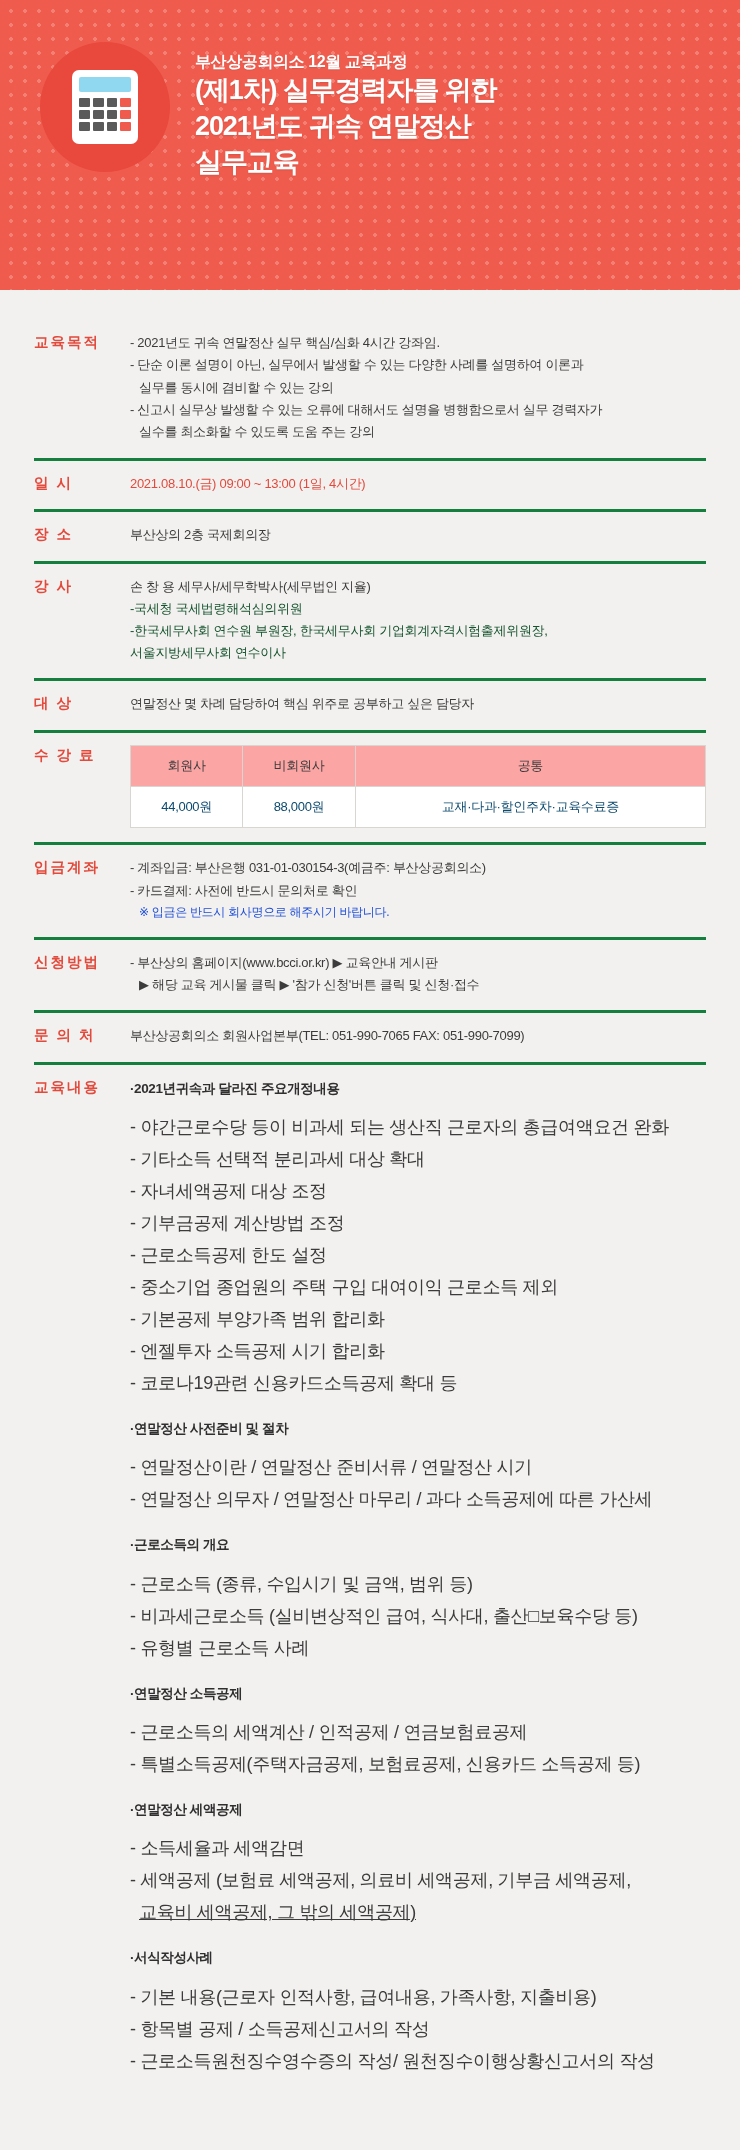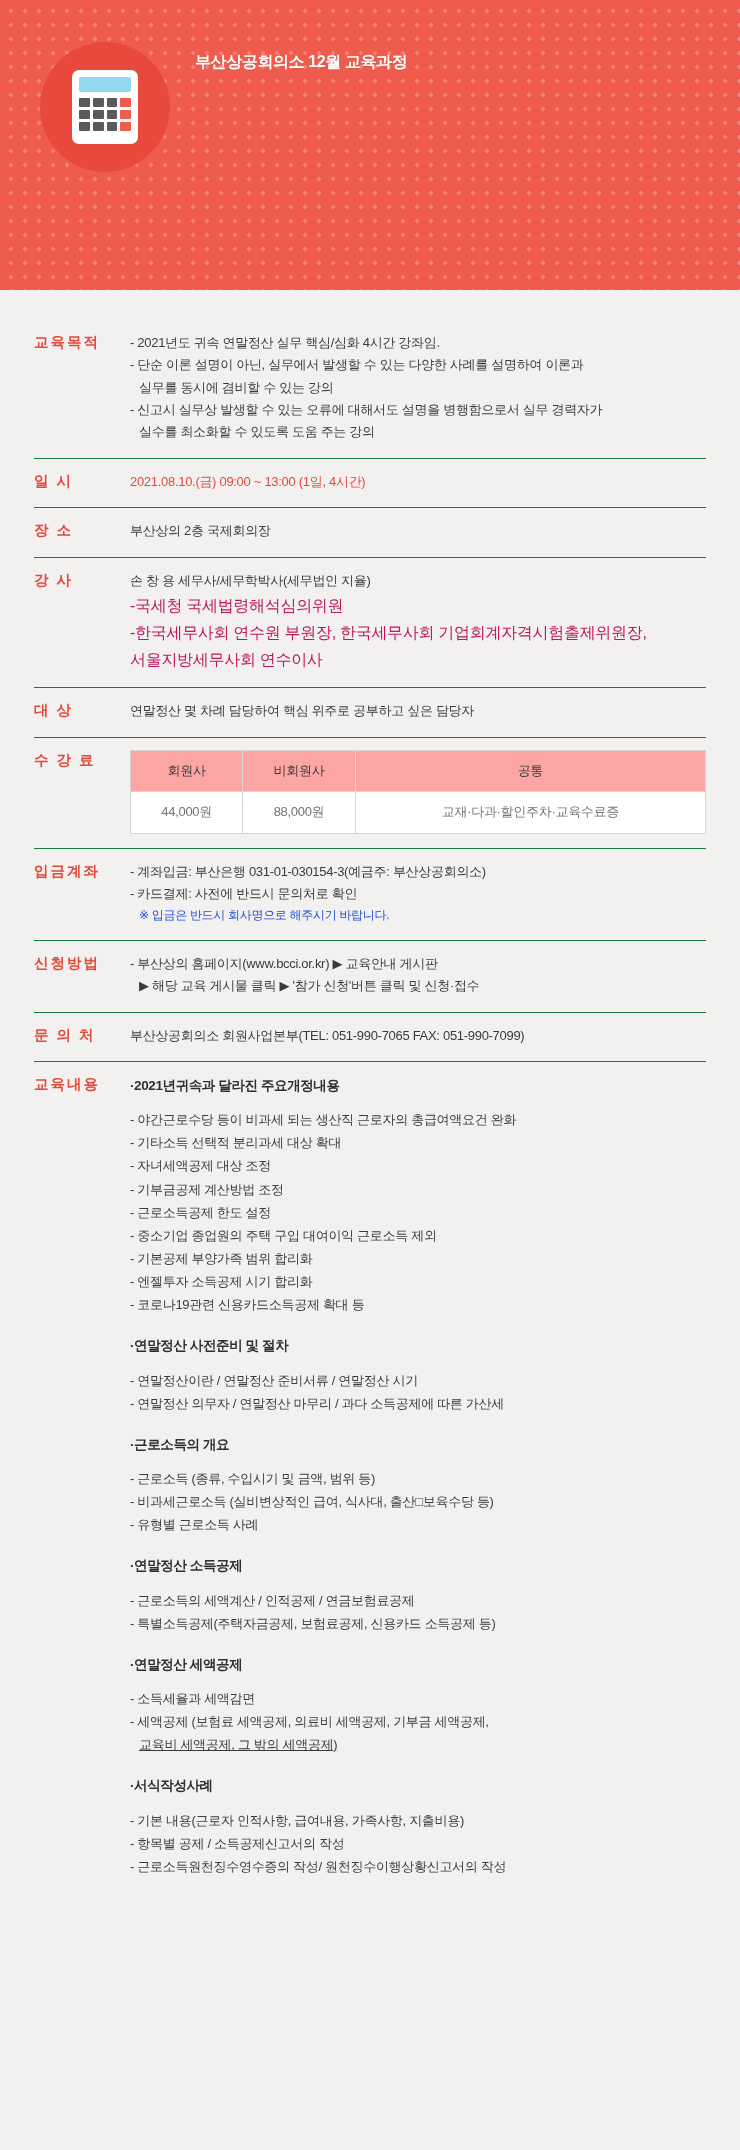--- a/index.html
+++ b/index.html
@@ -99,21 +99,21 @@
 
   
   .content {
     background: #f3f1ef;
     padding: 30px 34px 40px 34px;
   }
   .row {
     display: flex;
     align-items: flex-start;
     padding: 12px 0 14px 0;
-    border-bottom: 1px solid #15803d;
+    border-bottom: 3px solid #15803d;
   }
   .row:last-child { border-bottom: none; }
   .row.no-border { border-bottom: none; }
   .label {
     width: 96px;
     flex: 0 0 96px;
     color: #e24a3c;
     font-size: 14.5px;
     font-weight: bold;
     letter-spacing: 2px;
@@ -122,62 +122,62 @@
   }
   .value {
     flex: 1 1 auto;
     font-size: 13px;
     line-height: 1.72;
     color: #3b3b3b;
     letter-spacing: -0.3px;
   }
   .value.red { color: #e24a3c; }
   .value .sub {
-    font-size: 16px;
-    color: #be185d;
+    font-size: 13px;
+    color: #14532d;
     line-height: 1.7;
   }
   .value .note {
     color: #1d4ed8;
     font-size: 12px;
   }
   .value .indent { padding-left: 9px; display: block; }
 
   
   table.fee {
     width: 100%;
     border-collapse: collapse;
     background: #ffffff;
     font-size: 13px;
   }
   table.fee th, table.fee td {
     border: 1px solid #d9d5d1;
     text-align: center;
     padding: 9px 4px;
-    color: #737373;
+    color: #0c4a6e;
     font-weight: normal;
   }
   table.fee th {
     background: #fca5a5;
     font-weight: normal;
     color: #3b3b3b;
   }
   table.fee td { background: #ffffff; }
 
   
   .curri-head {
     font-size: 13.5px;
     font-weight: bold;
     color: #2f2f2f;
     margin: 18px 0 11px 0;
     letter-spacing: -0.4px;
   }
   .curri-head:first-child { margin-top: 0; }
   .curri-list {
-    font-size: 13px;
+    font-size: 18px;
     line-height: 1.78;
     color: #3b3b3b;
     letter-spacing: -0.3px;
   }
   .curri-list div.ind { padding-left: 9px; text-decoration: underline; }
 </style>
 </head>
 <body>
 
 <div class="page">
@@ -198,20 +198,25 @@
               <span class="accent"></span>
             <span></span>
               <span></span>
               <span></span>
               <span class="accent"></span>
           </div>
         </div>
       </div>
       <div class="header-text">
         <div class="kicker">부산상공회의소 12월 교육과정</div>
+        <div class="title">
+          <div>(제1차) 실무경력자를 위한</div>
+          <div>2021년도 귀속 연말정산</div>
+          <div>실무교육</div>
+        </div>
       </div>
     </div>
   </div>
 
   <div class="content">
 
     <div class="row">
       <div class="label">교육목적</div>
       <div class="value">
         <div>- 2021년도 귀속 연말정산 실무 핵심/심화 4시간 강좌임.</div>

